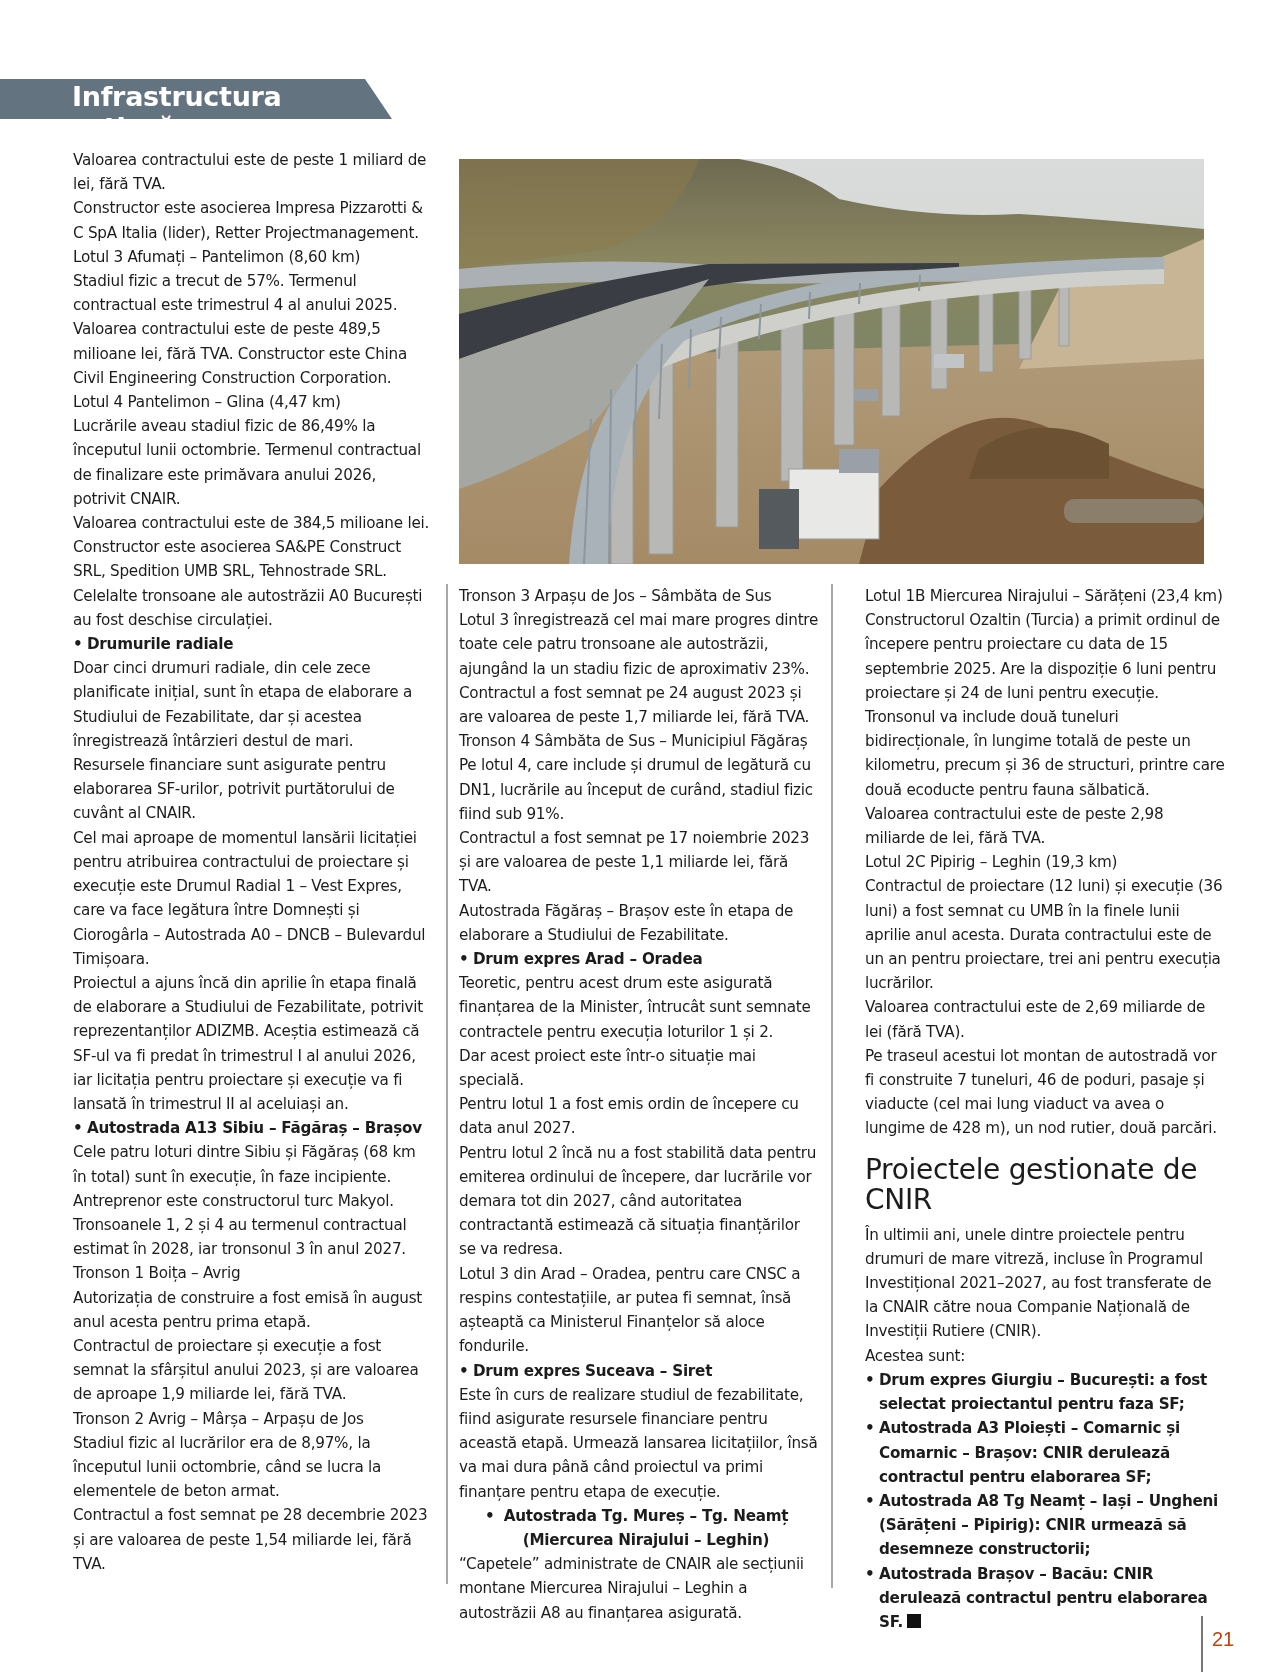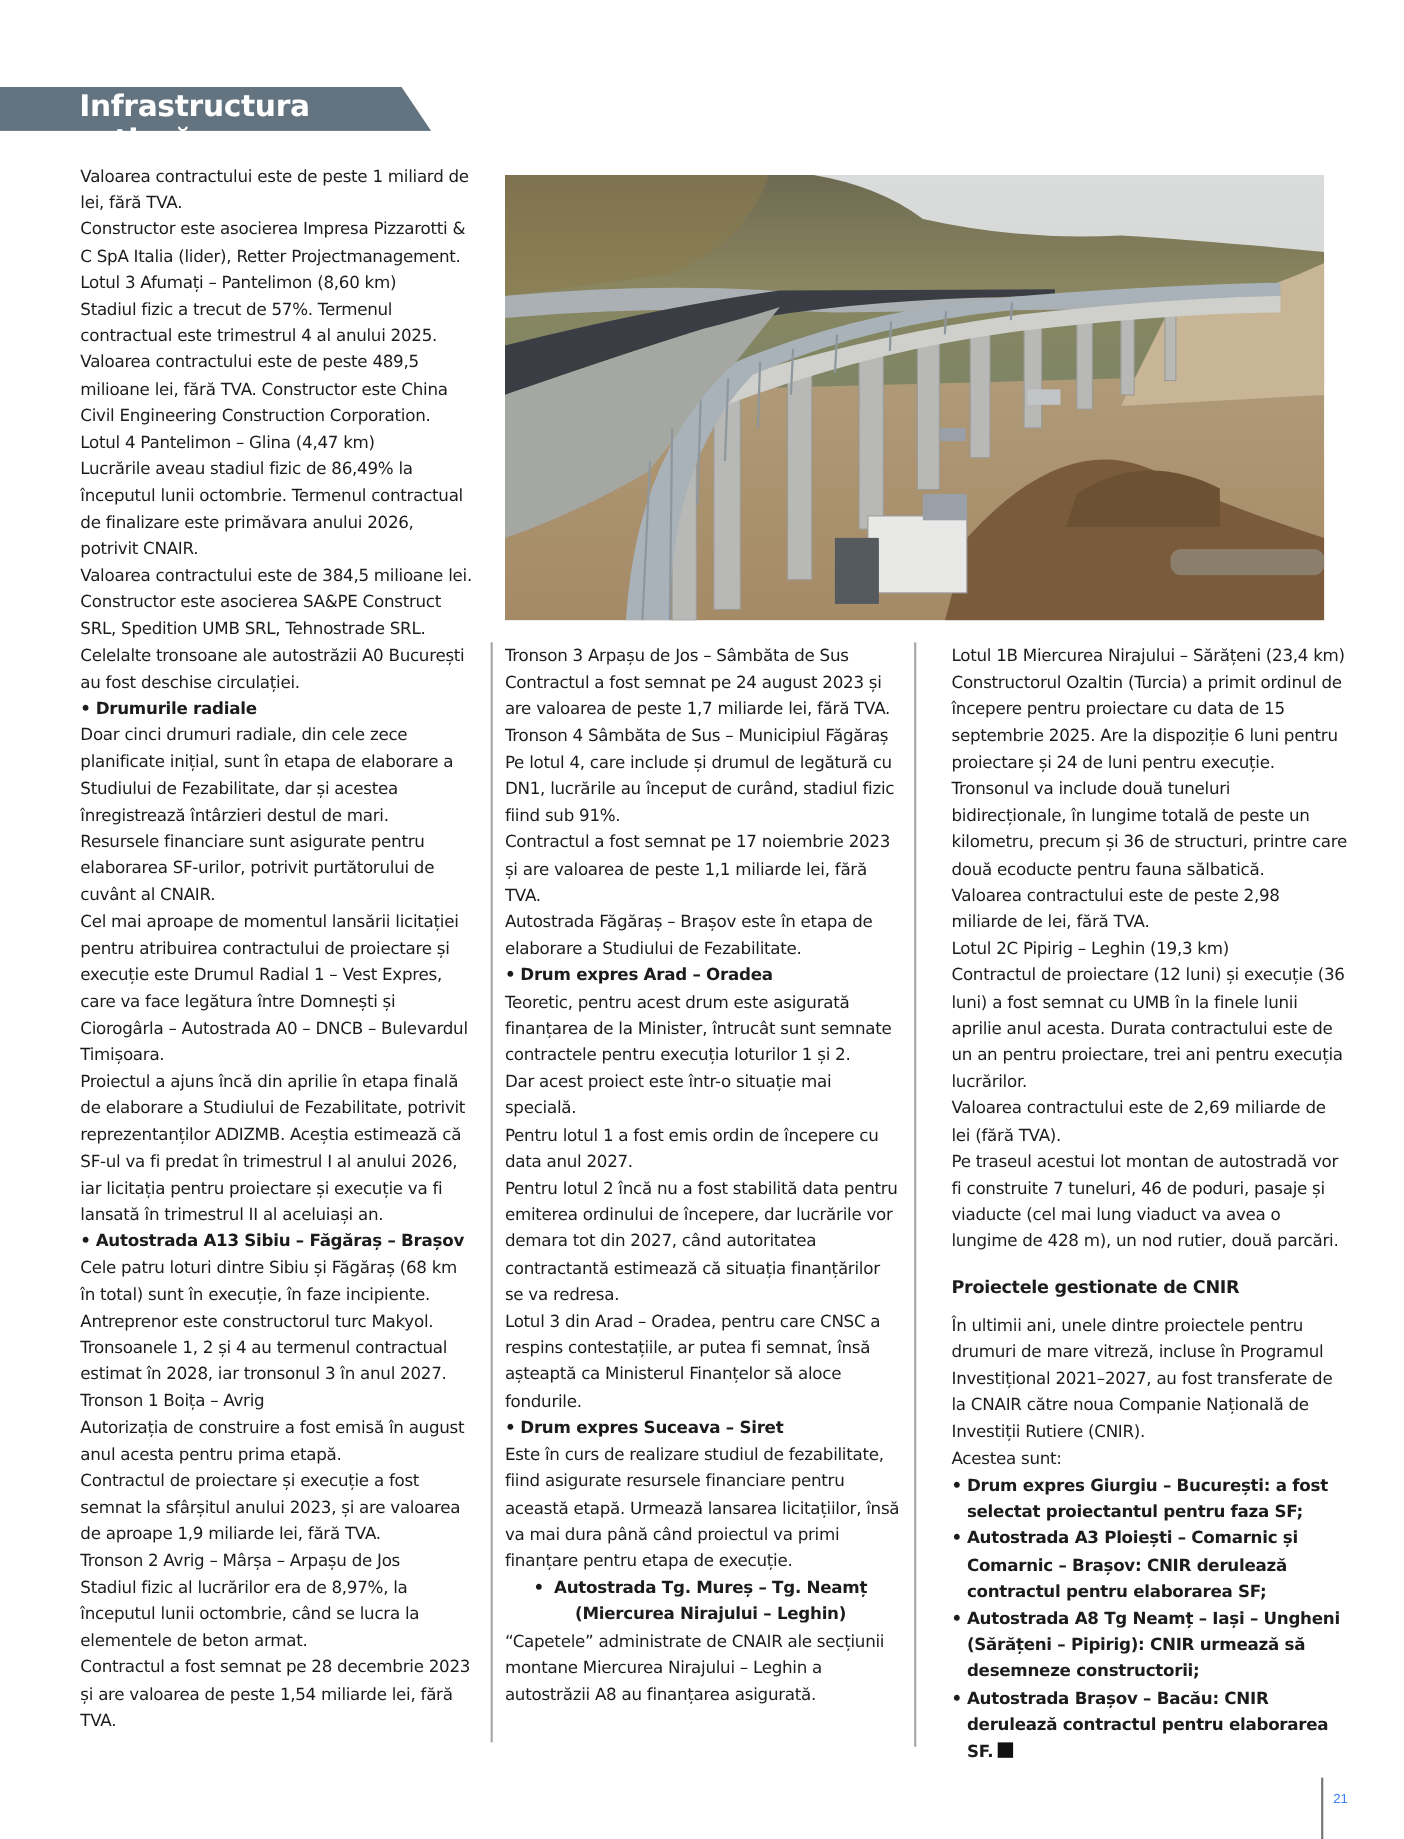--- a/index.html
+++ b/index.html
@@ -28,28 +28,28 @@
   .col .bullet-head.indent2 { padding-left: 14px; text-indent: -14px; text-align: center; }
   .col1 { left: 73px; top: 148px; width: 360px; }
   .col2 { left: 459px; top: 584px; width: 360px; }
   .col3 { left: 865px; top: 584px; width: 360px; }
   .vrule { position: absolute; width: 2px; background: #a8a8a8; }
   .photo {
     position: absolute; left: 459px; top: 159px; width: 745px; height: 405px;
     overflow: hidden;
   }
   .cnir-heading {
-    font-weight: bold; font-size: 16px; line-height: 30px; margin: 14px 0 8px 0 !important;
+    font-weight: normal; font-size: 28px; line-height: 30px; margin: 14px 0 8px 0 !important;
     letter-spacing: -0.3px;
   }
   .list-item { padding-left: 14px; text-indent: -14px; font-weight: bold; }
   .list-item::before { content: "•"; display: inline-block; width: 14px; text-indent: 0; }
   .end-mark { display: inline-block; width: 14px; height: 14px; background: #111; vertical-align: -1px; margin-left: 4px; }
   .page-rule { position: absolute; left: 1201px; top: 1616px; width: 2px; height: 56px; background: #777; }
-  .page-num { position: absolute; left: 1212px; top: 1628px; font-family: "Liberation Sans", sans-serif; font-size: 12px; color: #3b82f6; }
+  .page-num { position: absolute; left: 1212px; top: 1628px; font-family: "Liberation Sans", sans-serif; font-size: 20px; color: #c2410c; }
 </style>
 </head>
 <body>
 
 <div class="section-banner">
   <span class="title">Infrastructura rutieră</span>
 </div>
 
 <div class="col col1">
   <p>Valoarea contractului este de peste 1 miliard de lei, fără TVA.</p>
@@ -137,20 +137,21 @@
     <rect x="300" y="330" width="40" height="60" fill="#555a5e"></rect>
     <rect x="380" y="290" width="40" height="24" fill="#9aa0a8"></rect>
     <rect x="395" y="230" width="24" height="12" fill="#9aa0a8"></rect>
     <rect x="475" y="195" width="30" height="14" fill="#c2c5c8"></rect>
     <rect x="605" y="340" width="140" height="24" rx="10" fill="#8b7e6a"></rect>
   </svg>
 </div>
 
 <div class="col col2">
   <p class="sub">Tronson 3 Arpașu de Jos – Sâmbăta de Sus</p>
+  <p>Lotul 3 înregistrează cel mai mare progres dintre toate cele patru tronsoane ale autostrăzii, ajungând la un stadiu fizic de aproximativ 23%.</p>
   <p>Contractul a fost semnat pe 24 august 2023 și are valoarea de peste 1,7 miliarde lei, fără TVA.</p>
   <p class="sub">Tronson 4 Sâmbăta de Sus – Municipiul Făgăraș</p>
   <p>Pe lotul 4, care include și drumul de legătură cu DN1, lucrările au început de curând, stadiul fizic fiind sub 91%.</p>
   <p>Contractul a fost semnat pe 17 noiembrie 2023 și are valoarea de peste 1,1 miliarde lei, fără TVA.</p>
   <p><span class="sub">Autostrada Făgăraș – Brașov</span><span> este în etapa de elaborare a Studiului de Fezabilitate.</span></p>
   <p class="bullet-head">Drum expres Arad – Oradea</p>
   <p>Teoretic, pentru acest drum este asigurată finanțarea de la Minister, întrucât sunt semnate contractele pentru execuția loturilor 1 și 2.</p>
   <p>Dar acest proiect este într-o situație mai specială.</p>
   <p>Pentru lotul 1 a fost emis ordin de începere cu data anul 2027.</p>
   <p>Pentru lotul 2 încă nu a fost stabilită data pentru emiterea ordinului de începere, dar lucrările vor demara tot din 2027, când autoritatea contractantă estimează că situația finanțărilor se va redresa.</p>

